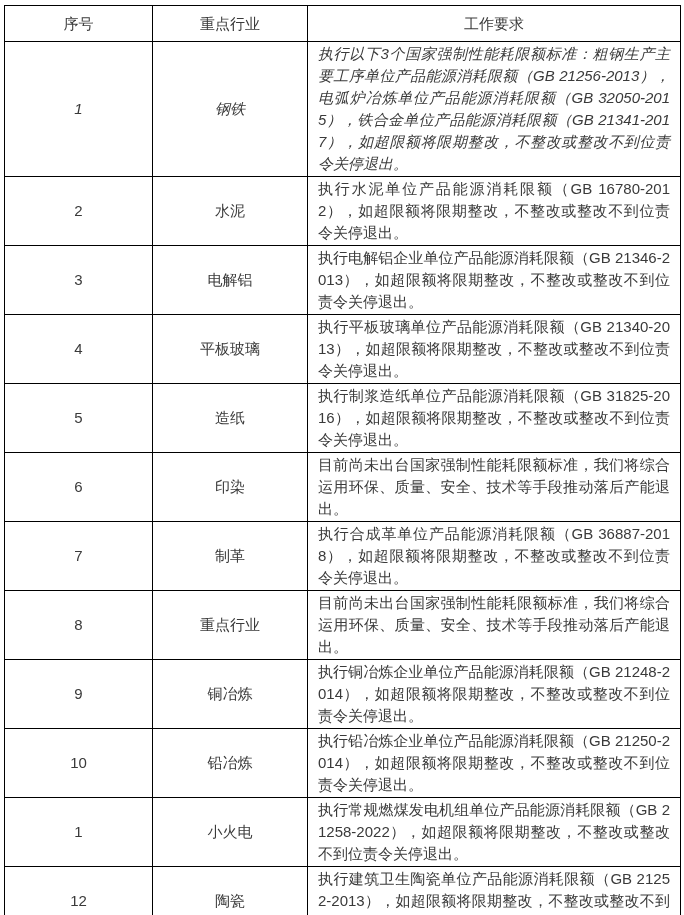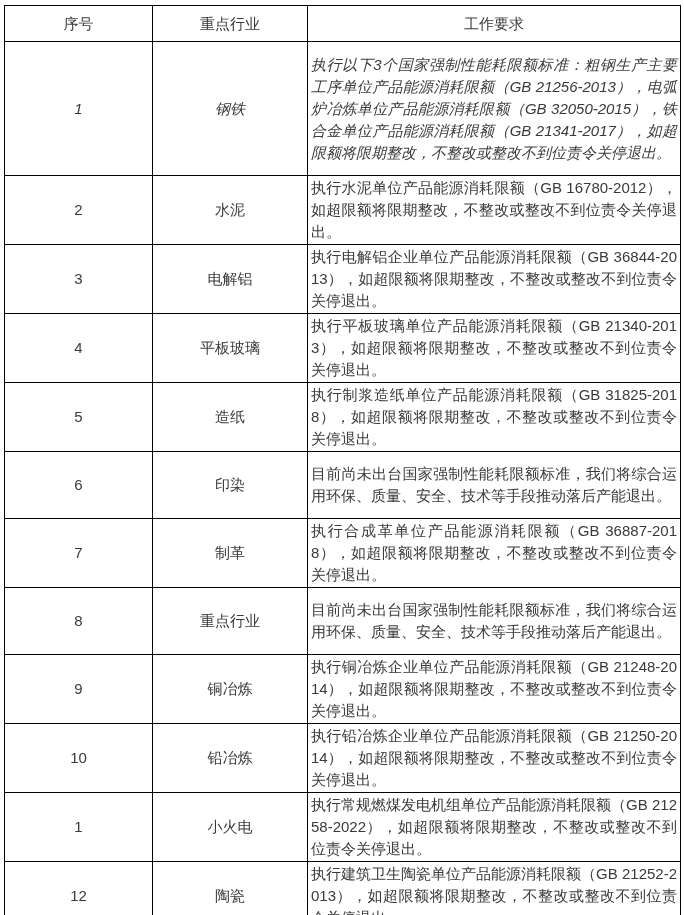--- a/index.html
+++ b/index.html
@@ -23,21 +23,21 @@
     color: #3a3a3a;
     font-size: 15px;
     line-height: 22px;
   }
   table.req-table col.c-no   { width: 148px; }
   table.req-table col.c-ind  { width: 155px; }
   table.req-table col.c-req  { width: 373px; }
   table.req-table th,
   table.req-table td {
     border: 1.5px solid #000000;
-    padding: 1px 3px;
+    padding: 1px 10px;
     vertical-align: middle;
     box-sizing: border-box;
     word-break: break-all;
   }
   table.req-table th {
     font-weight: normal;
     text-align: center;
     height: 36px;
   }
   td.cell-no, td.cell-ind {
@@ -74,31 +74,31 @@
         <td class="cell-req">执行以下3个国家强制性能耗限额标准：粗钢生产主要工序单位产品能源消耗限额（GB 21256-2013），电弧炉冶炼单位产品能源消耗限额（GB 32050-2015），铁合金单位产品能源消耗限额（GB 21341-2017），如超限额将限期整改，不整改或整改不到位责令关停退出。</td>
       </tr>
       <tr class="r-std">
         <td class="cell-no">2</td>
         <td class="cell-ind">水泥</td>
         <td class="cell-req">执行水泥单位产品能源消耗限额（GB 16780-2012），如超限额将限期整改，不整改或整改不到位责令关停退出。</td>
       </tr>
       <tr class="r-std">
         <td class="cell-no">3</td>
         <td class="cell-ind">电解铝</td>
-        <td class="cell-req">执行电解铝企业单位产品能源消耗限额（GB 36844-2013），如超限额将限期整改，不整改或整改不到位责令关停退出。</td>
+        <td class="cell-req">执行电解铝企业单位产品能源消耗限额（GB 21346-2013），如超限额将限期整改，不整改或整改不到位责令关停退出。</td>
       </tr>
       <tr class="r-std">
         <td class="cell-no">4</td>
         <td class="cell-ind">平板玻璃</td>
         <td class="cell-req">执行平板玻璃单位产品能源消耗限额（GB 21340-2013），如超限额将限期整改，不整改或整改不到位责令关停退出。</td>
       </tr>
       <tr class="r-std">
         <td class="cell-no">5</td>
         <td class="cell-ind">造纸</td>
-        <td class="cell-req">执行制浆造纸单位产品能源消耗限额（GB 31825-2018），如超限额将限期整改，不整改或整改不到位责令关停退出。</td>
+        <td class="cell-req">执行制浆造纸单位产品能源消耗限额（GB 31825-2016），如超限额将限期整改，不整改或整改不到位责令关停退出。</td>
       </tr>
       <tr class="r-std">
         <td class="cell-no">6</td>
         <td class="cell-ind">印染</td>
         <td class="cell-req">目前尚未出台国家强制性能耗限额标准，我们将综合运用环保、质量、安全、技术等手段推动落后产能退出。</td>
       </tr>
       <tr class="r-std">
         <td class="cell-no">7</td>
         <td class="cell-ind">制革</td>
         <td class="cell-req">执行合成革单位产品能源消耗限额（GB 36887-2018），如超限额将限期整改，不整改或整改不到位责令关停退出。</td>

